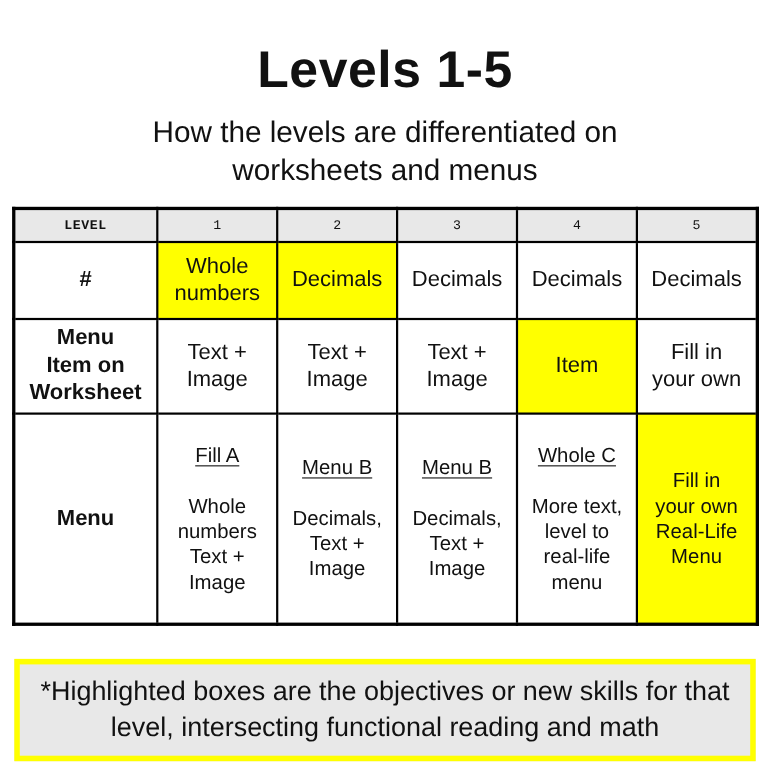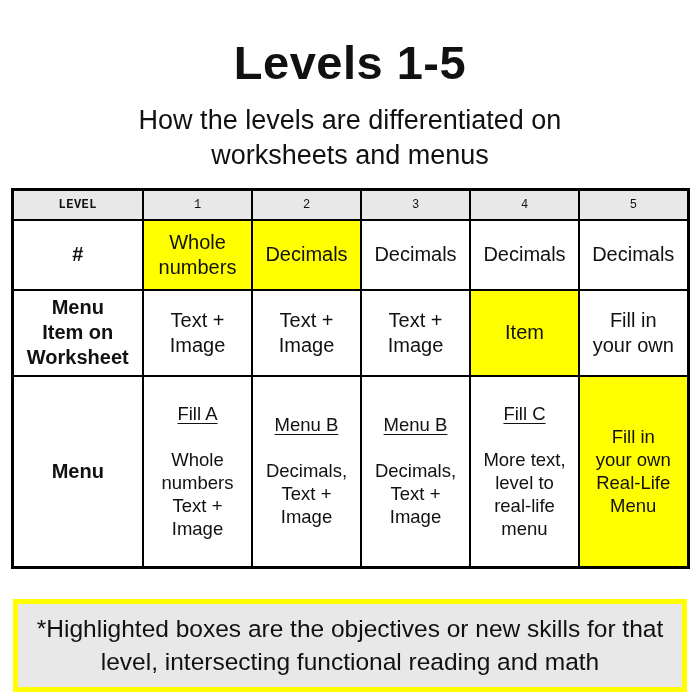--- a/index.html
+++ b/index.html
@@ -158,21 +158,21 @@
 Text +
 Image</span>
         </td>
         <td>
           <span class="menu-name">Menu B</span>
           <span class="menu-desc">Decimals,
 Text +
 Image</span>
         </td>
         <td>
-          <span class="menu-name">Fill C</span>
+          <span class="menu-name">Whole C</span>
           <span class="menu-desc">More text,
 level to
 real-life
 menu</span>
         </td>
         <td class="hl">Fill in
 your own
 Real-Life
 Menu</td>
       </tr>

